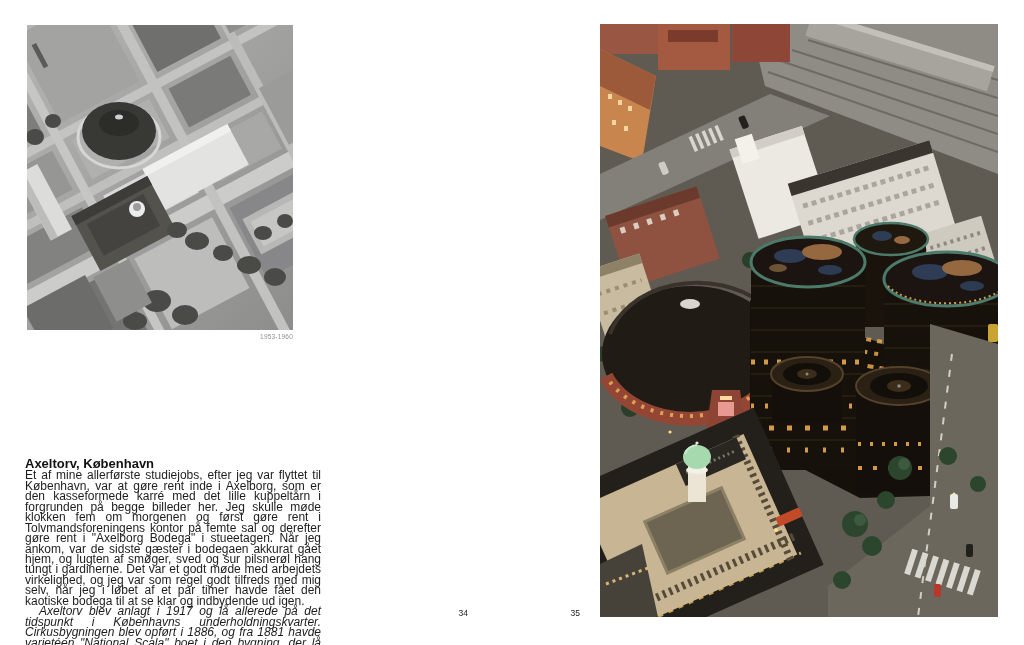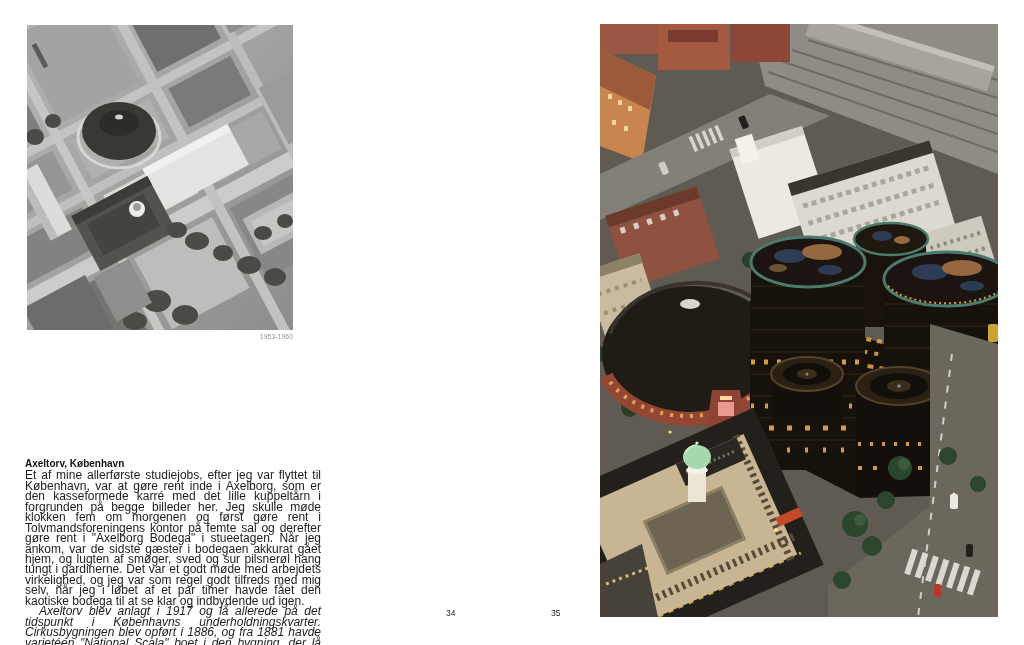--- a/index.html
+++ b/index.html
@@ -6,26 +6,26 @@
   .spread{position:relative;width:1024px;height:645px;background:#ffffff;overflow:hidden;
           font-family:"Liberation Sans",sans-serif;color:#1a1a1a;}
   .page{position:absolute;top:0;height:645px;}
   .page-left{left:0;width:512px;}
   .page-right{left:512px;width:512px;}
   figure{margin:0;}
   .bw-photo{position:absolute;left:27px;top:25px;width:266px;height:305px;overflow:hidden;}
   .photo-caption{position:absolute;left:27px;top:333px;width:266px;text-align:right;
                  font-size:6.5px;letter-spacing:.2px;color:#8f8f8f;}
   .article{position:absolute;left:25px;top:459px;width:296px;}
-  .article h2{margin:0 0 1px 0;font-size:10px;line-height:10.4px;font-weight:bold;color:#111;}
+  .article h2{margin:0 0 1px 0;font-size:13px;line-height:10.4px;font-weight:bold;color:#111;}
   .article p{margin:0;font-size:12px;line-height:10.45px;text-align:justify;color:#1c1c1c;}
   .article p.indent{text-indent:14px;font-style:italic;}
-  .pagenum{position:absolute;top:608px;width:22px;text-align:left;font-size:8.5px;color:#222;}
+  .pagenum{position:absolute;top:608px;width:22px;text-align:right;font-size:8.5px;color:#222;}
   .pagenum-left{left:446px;}
-  .pagenum-right{left:39px;}
+  .pagenum-right{left:46px;}
   .color-photo{position:absolute;left:88px;top:24px;width:398px;height:593px;overflow:hidden;}
   svg{display:block;}
 </style>
 </head>
 <body>
 
 <div class="spread">
 
   <section class="page page-left">
 

